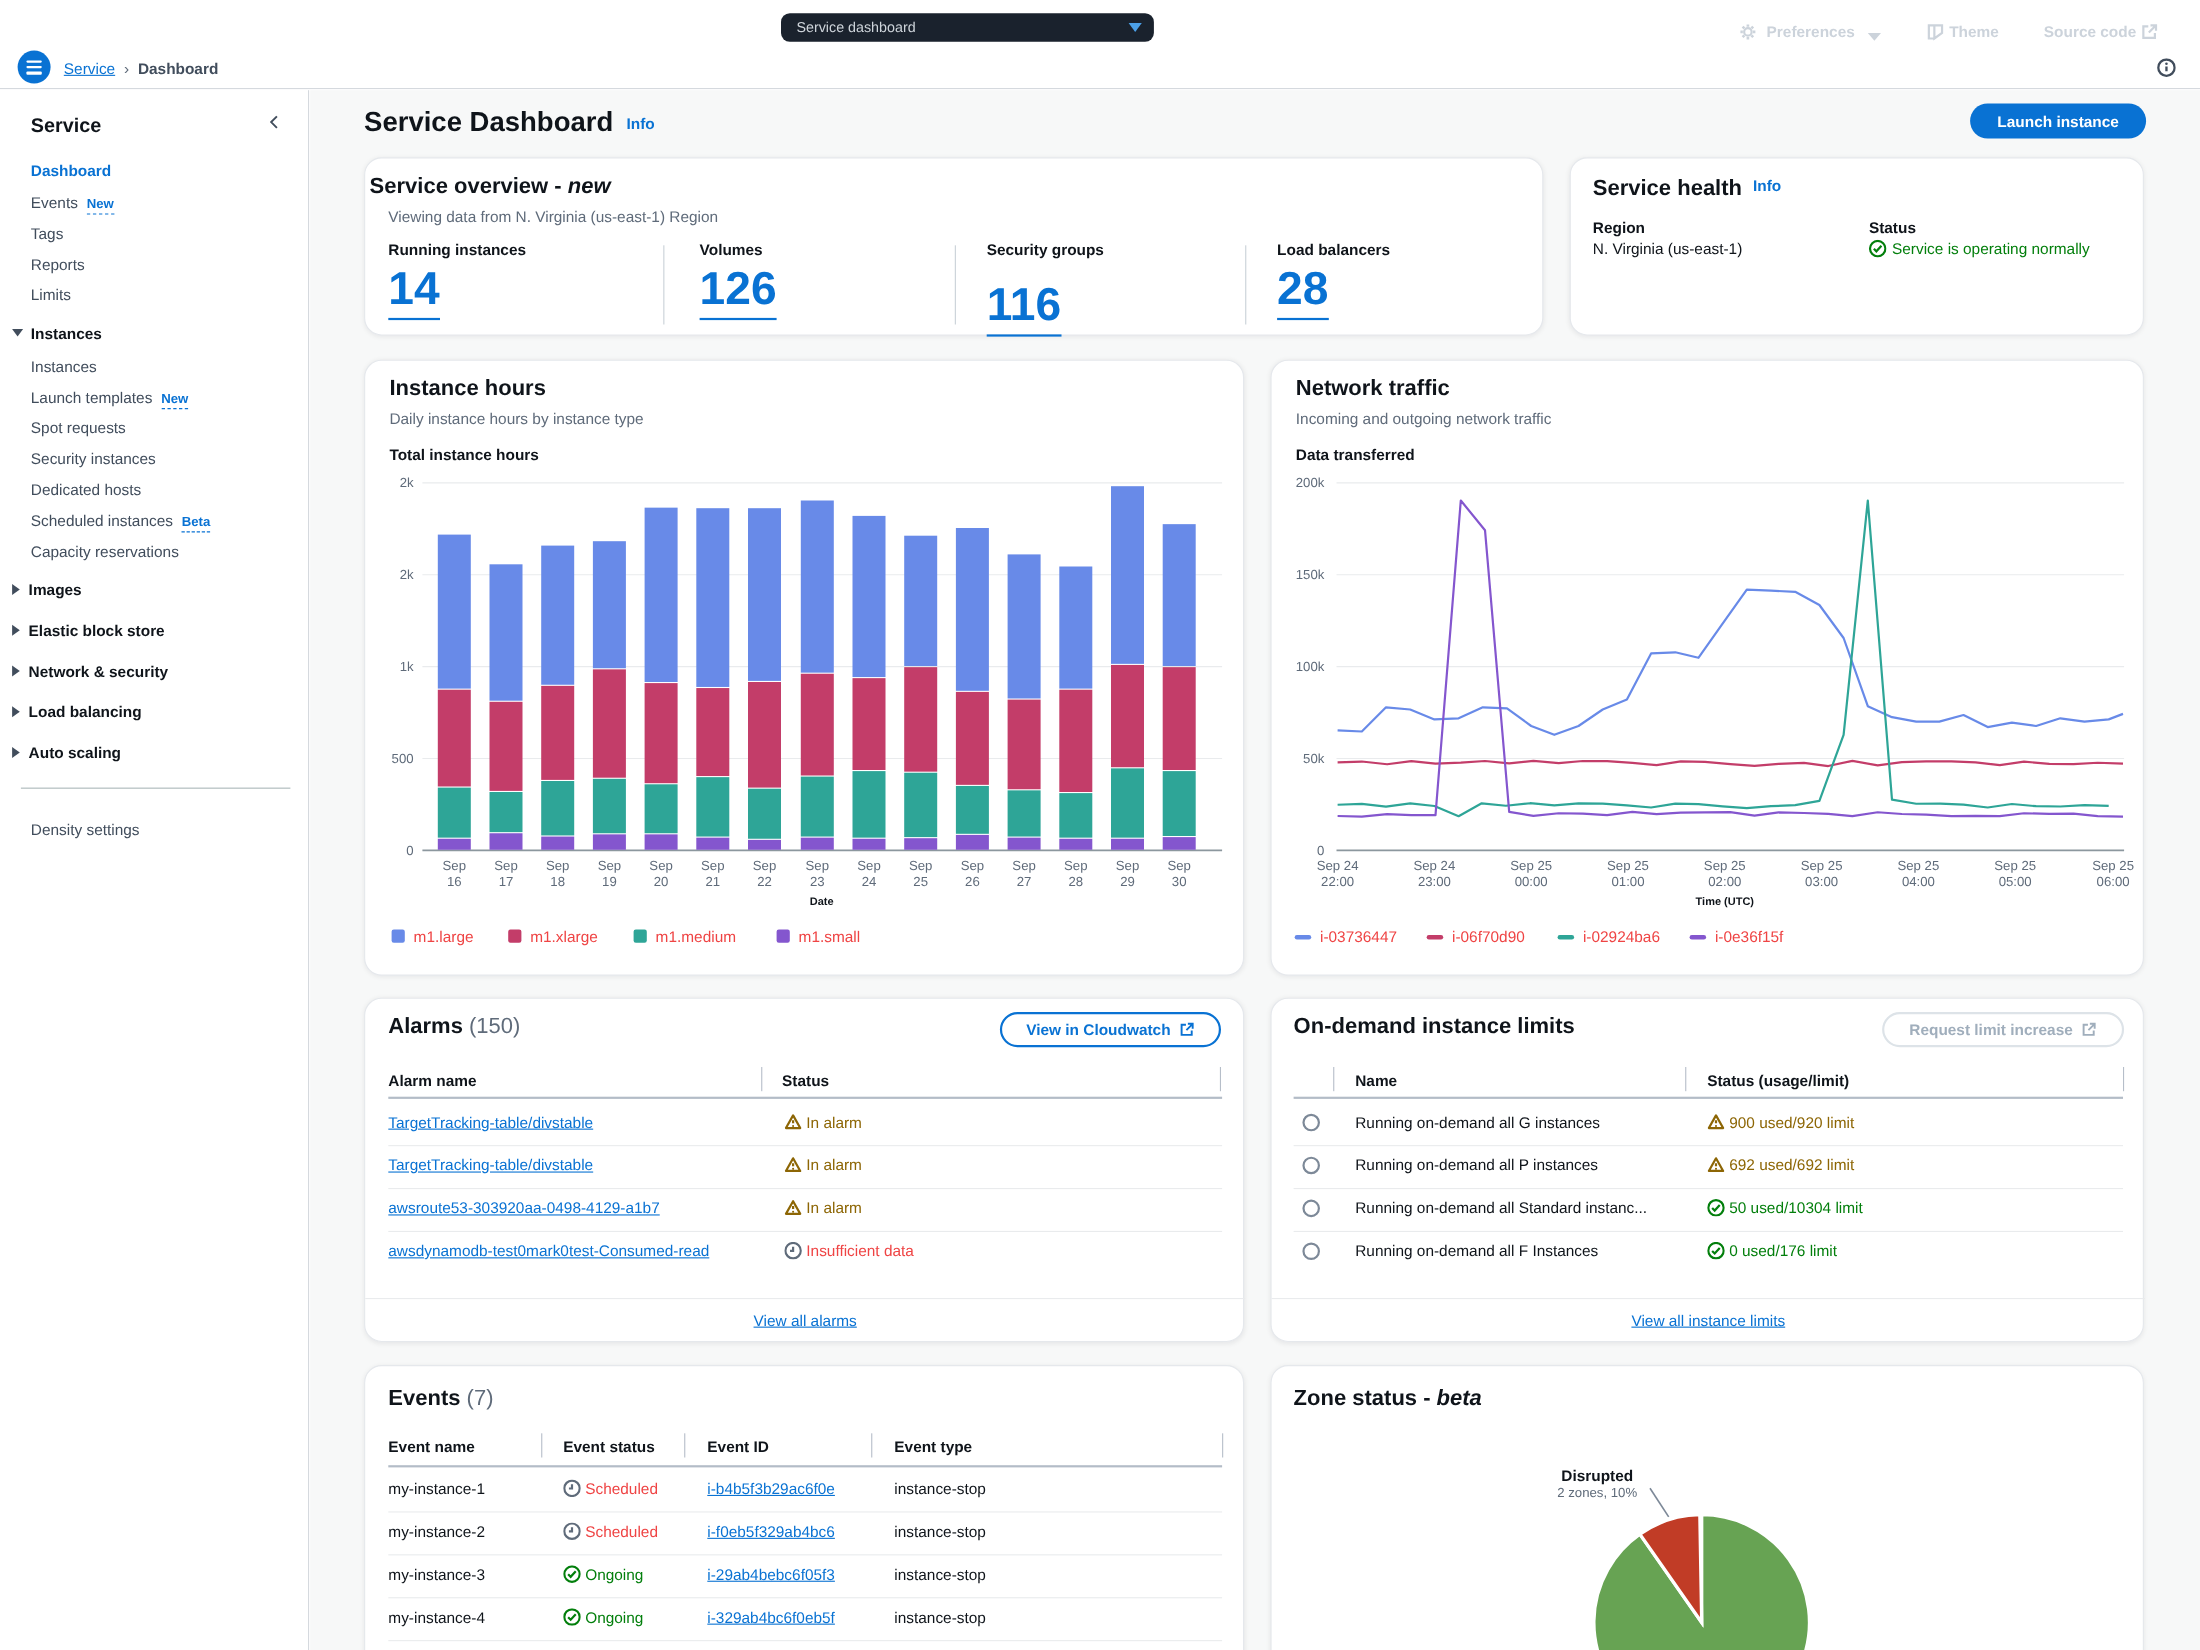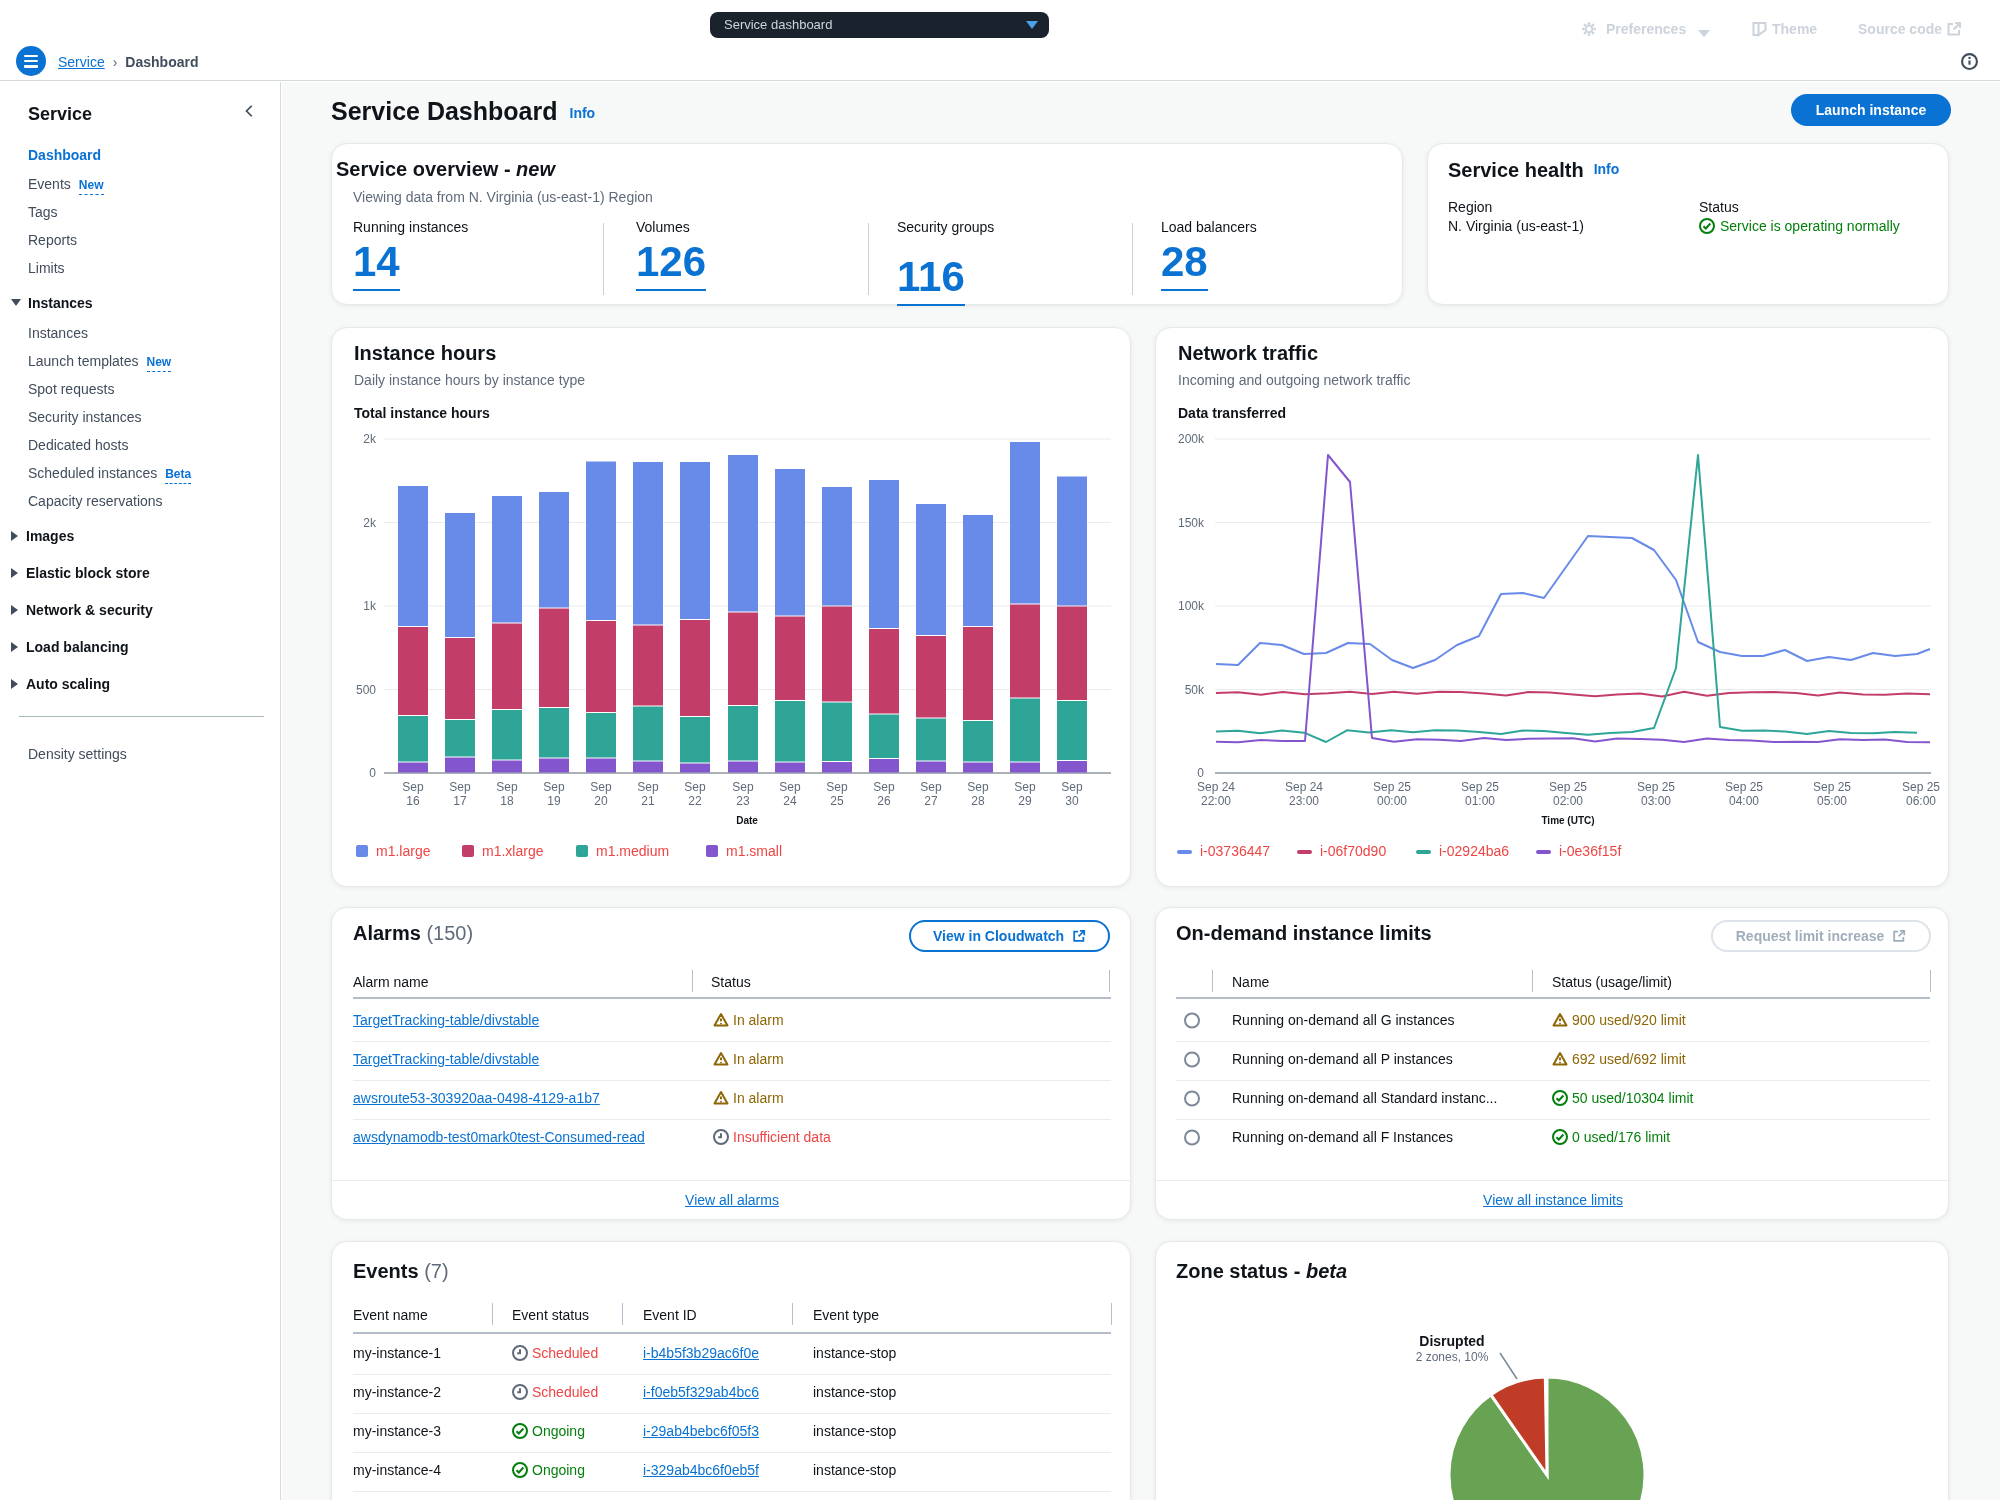--- a/index.html
+++ b/index.html
@@ -36,28 +36,28 @@
 #content { position:absolute; left:282px; top:82px; width:1718px; height:1418px; background:#f7f8f8; }
 h1 { position:absolute; left:331px; top:97px; font-size:25px; line-height:28px; font-weight:bold; color:#0f141a; }
 h1 .info { font-size:14px; color:#0972d3; margin-left:12px; vertical-align:2px; }
 #launch { position:absolute; left:1791px; top:94px; width:160px; height:32px; background:#0972d3; border-radius:16px; color:#fff; font-size:14px; font-weight:bold; text-align:center; line-height:32px; }
 .card { position:absolute; background:#fff; border:1px solid #e5e8ec; border-radius:16px; box-shadow:0 1px 5px rgba(0,7,22,0.07); }
 .card h2 { font-size:20px; line-height:23px; font-weight:bold; color:#0f141a; }
 .card h2 .cnt { font-weight:normal; color:#5f6b7a; }
 .card h2 .info { font-size:14px; color:#0972d3; margin-left:10px; vertical-align:3px; }
 .sub { font-size:14px; color:#5f6b7a; }
 
-.statlbl { font-weight:normal; color:#0f141a; font-size:14px; }
+.statlbl { font-weight:bold; color:#0f141a; font-size:14px; }
 .statnum { font-size:42px; font-weight:bold; color:#0972d3; display:inline-block; border-bottom:2.5px solid #0972d3; padding-bottom:11px; line-height:32px; }
 .vdiv { position:absolute; top:79px; width:1px; height:72px; background:#c9d1d8; }
 
 .btn { position:absolute; height:32px; border-radius:16px; font-size:14px; font-weight:bold; text-align:center; line-height:28px; border:2px solid #0972d3; color:#0972d3; }
 .btn.disabled { border-color:#dde3e8; color:#a0aebc; }
 
-.th { position:absolute; font-weight:normal; color:#0f141a; font-size:14px;text-align:center; }
+.th { position:absolute; font-weight:bold; color:#0f141a; font-size:14px;text-align:center; }
 .tsep { position:absolute; width:1px; height:22px; background:#b6bec9; }
 .hline { position:absolute; height:2px; background:#b3bcc7; }
 .rline { position:absolute; height:1px; background:#e9ebed; }
 .cell { position:absolute; font-size:14px; color:#0f141a; white-space:nowrap; }
 .cell a { color:#0972d3; text-decoration:underline; }
 .status { position:absolute; font-size:14px; white-space:nowrap; }
 .status svg { vertical-align:-3px; margin-right:4px; }
 .st-warn { color:#8d6605; }
 .st-ok { color:#037f0c; }
 .st-gray { color:#ef4444; }

